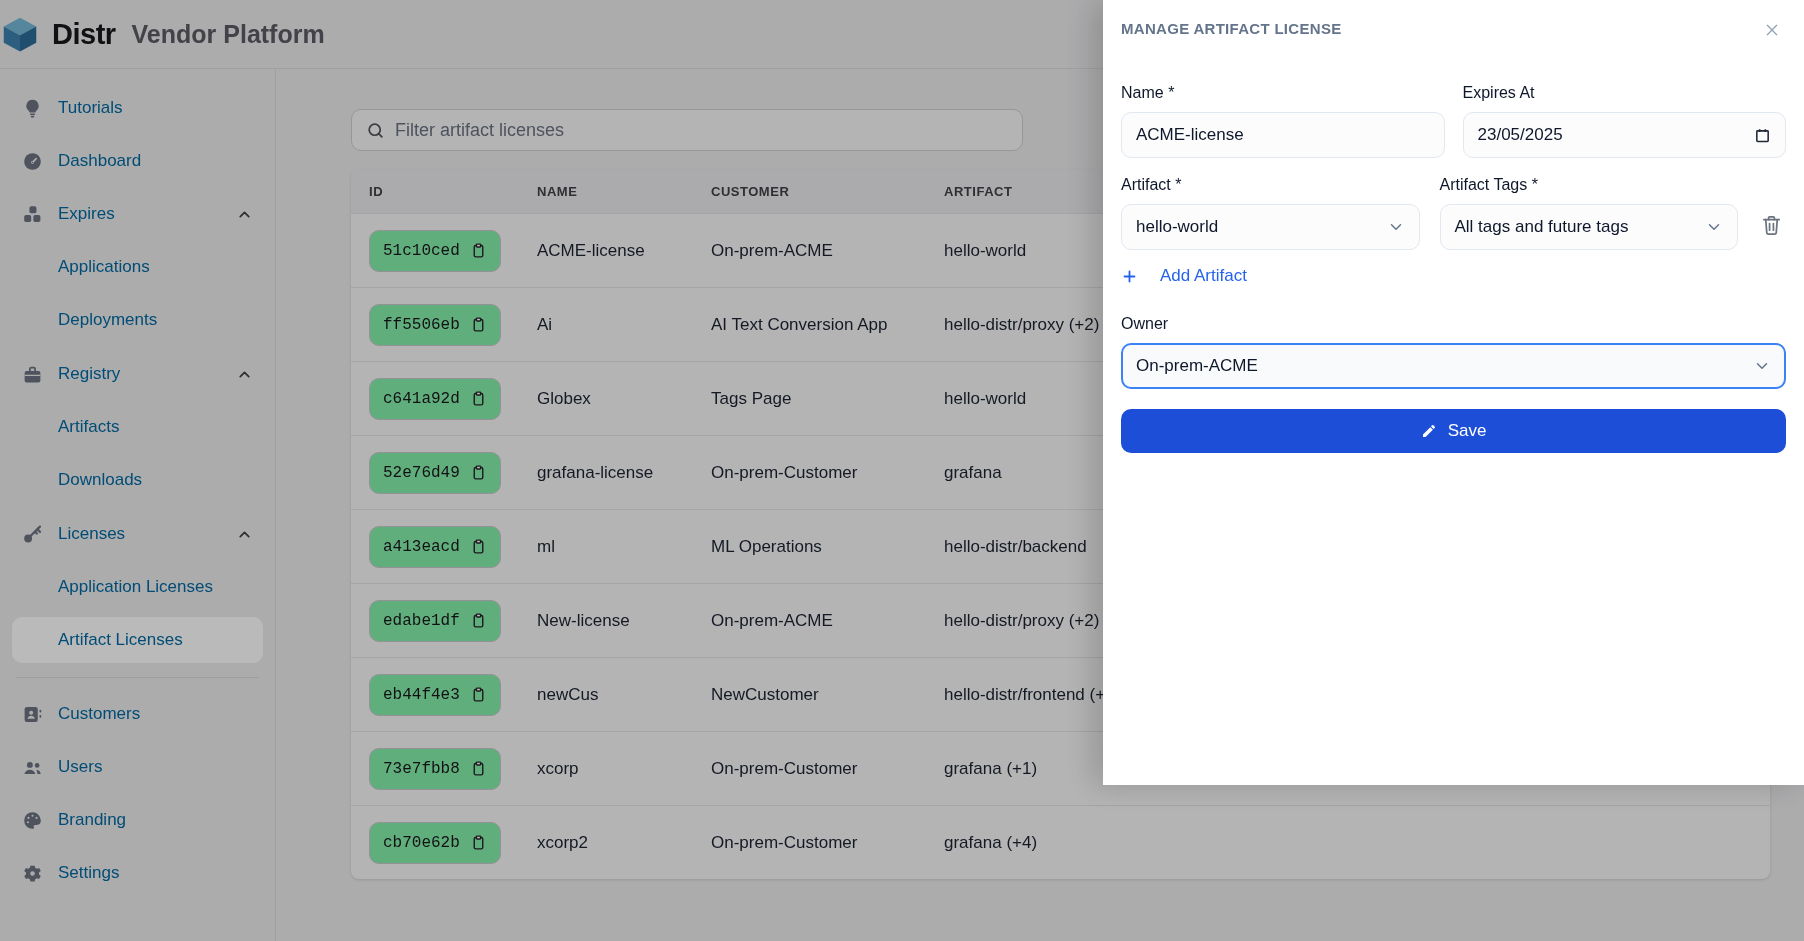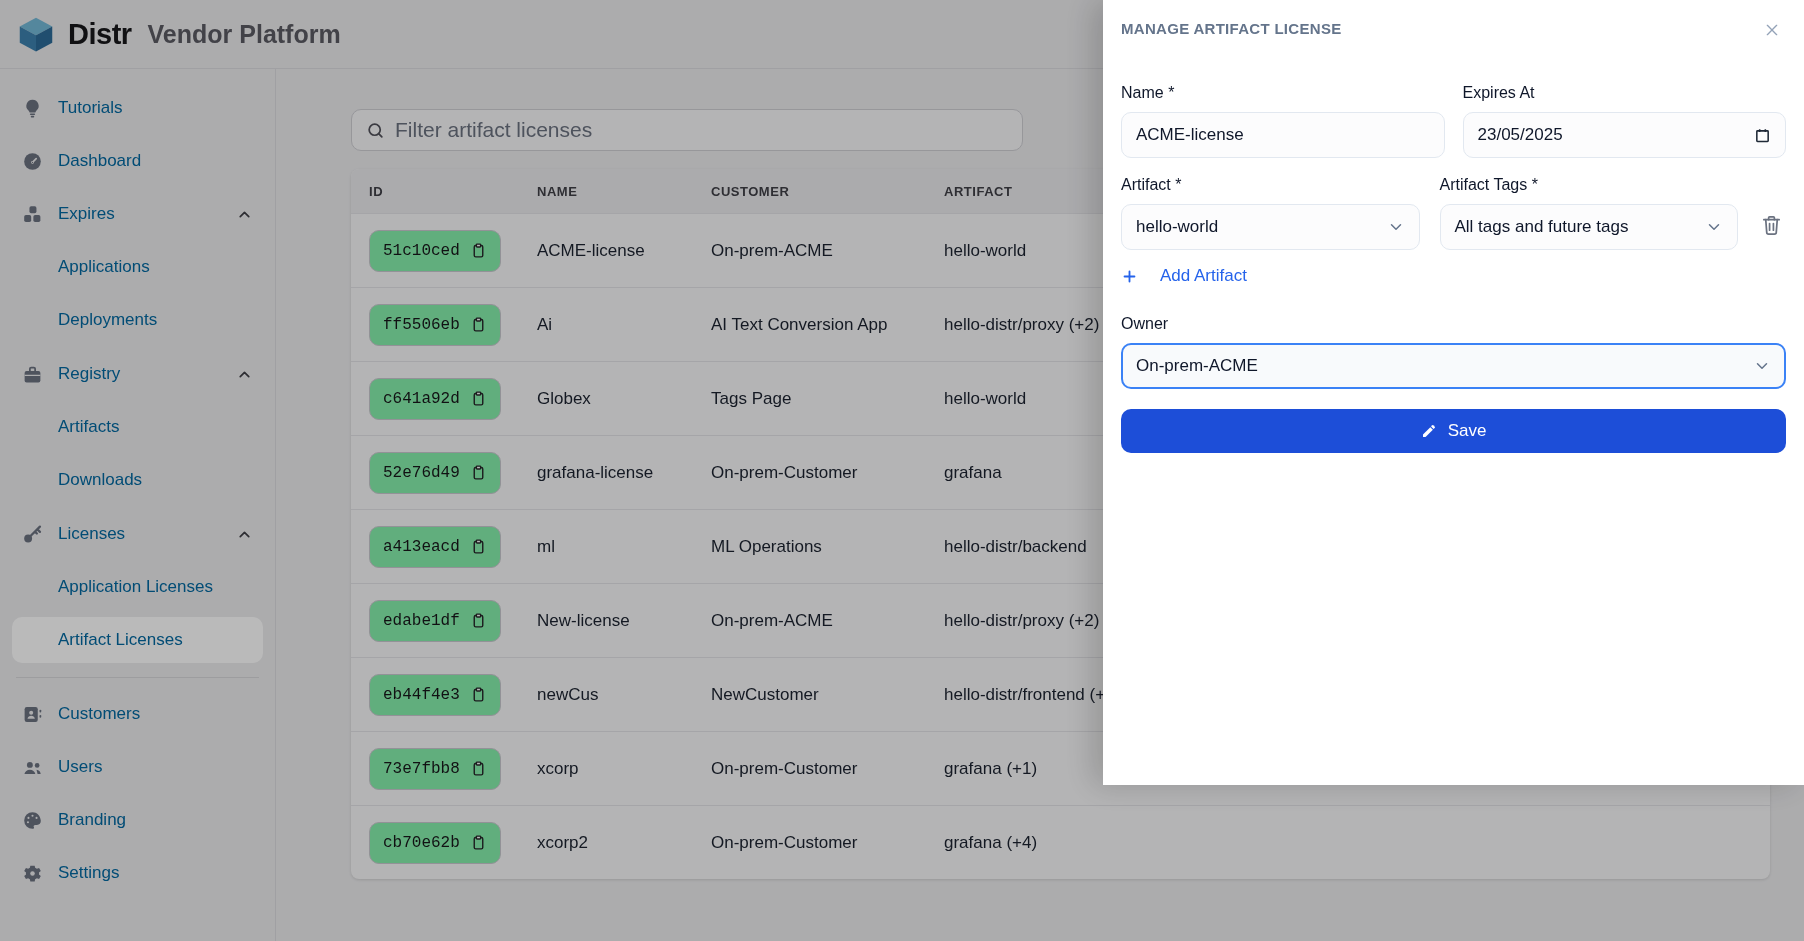--- a/index.html
+++ b/index.html
@@ -1,20 +1,20 @@
 <!DOCTYPE html>
 <html><head>
 <meta charset="utf-8">
 <style>
   * { margin:0; padding:0; box-sizing:border-box; }
   html,body { width:1804px; height:941px; overflow:hidden;
     font-family:"Liberation Sans", sans-serif; background:#ececee; color:#18181b; }
 
   
-  .topbar { height:69px; display:flex; align-items:center; padding-left:16px;
+  .topbar { height:69px; display:flex; align-items:center; padding-left:0;
     background:#ececee; border-bottom:1px solid #dcdce0; }
   .logo { width:40px; height:40px; }
   .brand { font-size:29px; font-weight:800; letter-spacing:-0.5px; color:#18181b; margin-left:12px; }
   .brand-sub { font-size:25px; font-weight:700; color:#5b5b63; margin-left:16px; }
 
   
   .shell { display:flex; height:872px; }
   .sidebar { width:276px; flex:none; background:#ececee; border-right:1px solid #dcdce0;
     padding:16px 12px 0 12px; }
   .side-item { height:46px; margin-bottom:7px; display:flex; align-items:center;
@@ -26,21 +26,21 @@
   .side-item.selected { background:#ffffff; }
   .side-item .chev { margin-left:auto; width:17px; height:17px; color:#3f3f46; }
   .side-div { height:1px; background:#d7d7db; margin:14px 4px 13px 4px; }
 
   
   .content { flex:1; padding:40px 0 0 75px; overflow:hidden; position:relative; }
   .searchbar { width:672px; height:42px; background:#f7f7f8; border:1px solid #cfcfd4;
     border-radius:10px; display:flex; align-items:center; padding:0 14px; }
   .searchbar .icn { width:19px; height:19px; color:#52525b; flex:none; }
   .searchbar input { border:none; outline:none; background:transparent; margin-left:10px;
-    font-size:21px; color:#18181b; width:100%; font-family:"Liberation Sans",sans-serif; }
+    font-size:18px; color:#18181b; width:100%; font-family:"Liberation Sans",sans-serif; }
   .searchbar input::placeholder { color:#6b7280; }
 
   .table-card { margin-top:18px; width:1419px; background:#f7f7f8; border-radius:8px;
     overflow:hidden; box-shadow:0 1px 3px rgba(0,0,0,0.12); }
   .thead { display:grid; grid-template-columns:168px 174px 233px 1fr; padding:0 18px;
     height:44px; align-items:center; background:#ebebee; }
   .thead .th { font-size:13px; font-weight:700; letter-spacing:0.04em; color:#3f3f46; }
   .trow { display:grid; grid-template-columns:168px 174px 233px 1fr; padding:0 18px;
     height:74px; align-items:center; border-top:1px solid #e2e2e6; font-size:17px; color:#1c2330; }
   .trow .cell { white-space:nowrap; overflow:hidden; }

